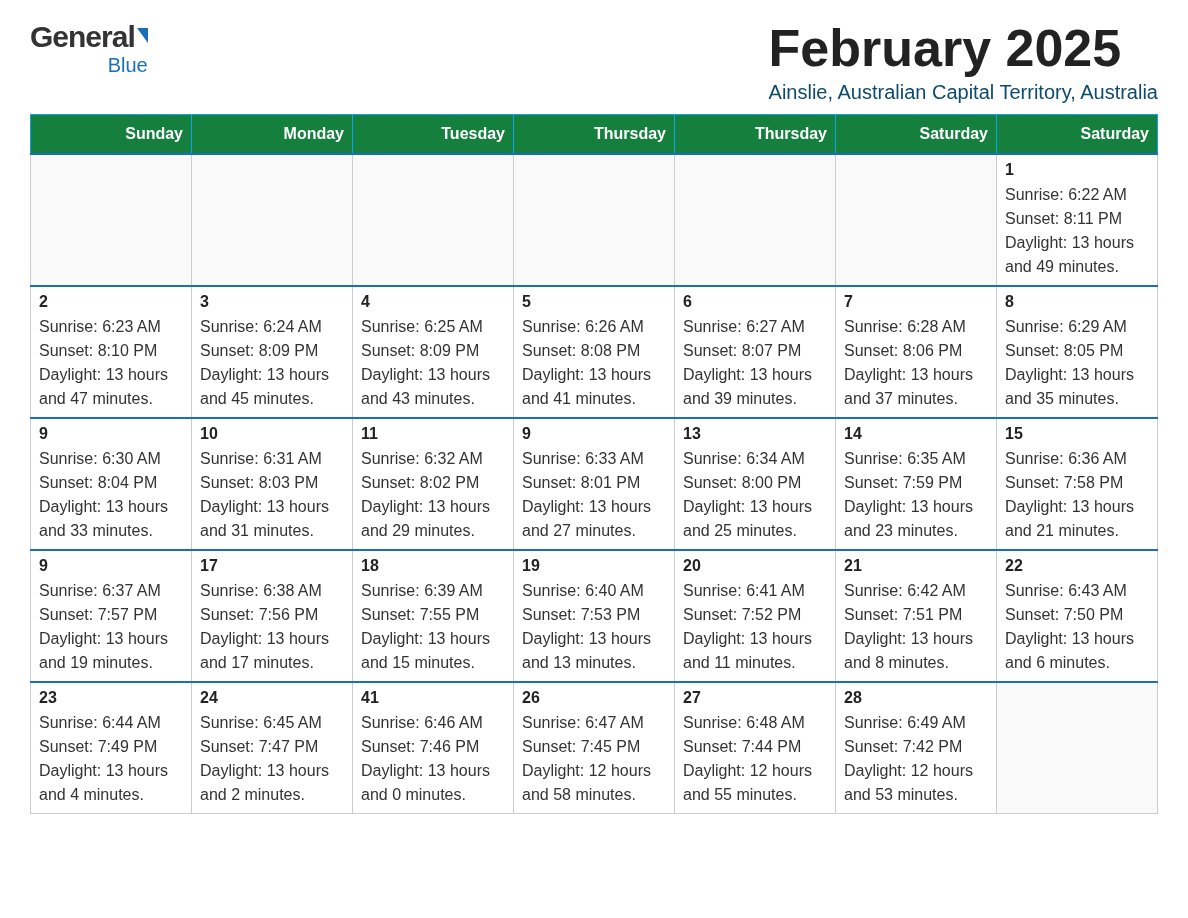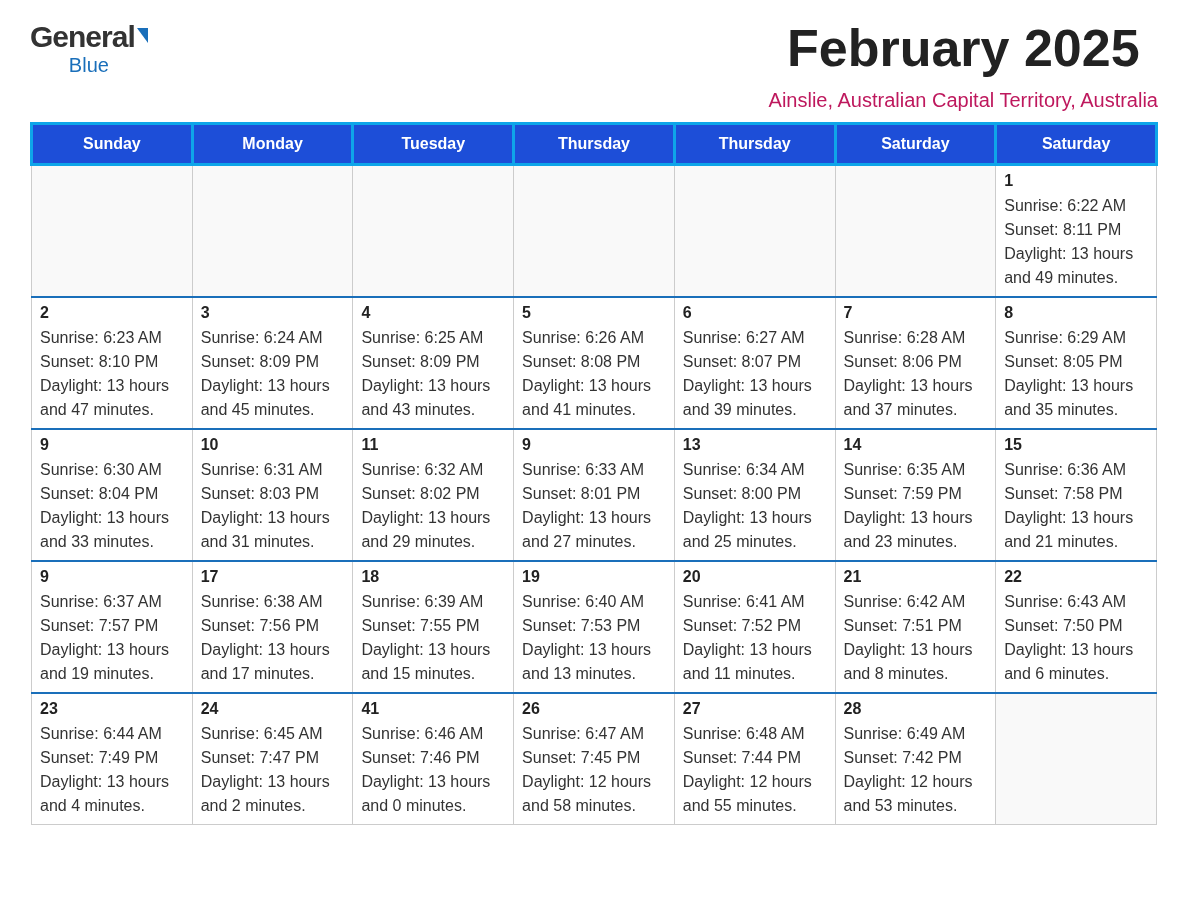--- a/index.html
+++ b/index.html
@@ -12,49 +12,49 @@
     }
     .header {
       display: flex;
       justify-content: space-between;
       align-items: flex-start;
       margin-bottom: 10px;
     }
     .logo {
       display: flex;
       flex-direction: column;
-      align-items: center;
+      align-items: flex-end;
     }
     .title-block {
-      text-align: center;
+      text-align: left;
     }
     .month-title {
       font-size: 52px;
       font-weight: bold;
       color: #222;
       line-height: 1.1;
     }
     .subtitle {
       font-size: 20px;
-      color: #be185d;
-      margin-top: 12px;
+      color: #0c4a6e;
+      margin-top: 4px;
     }
     .calendar {
       width: 100%;
       border-collapse: collapse;
       margin-top: 10px;
     }
     .calendar th {
-      background-color: #1d4ed8;
+      background-color: #15803d;
       color: #fff;
       font-size: 16px;
       font-weight: bold;
       padding: 10px 8px;
-      text-align: center;
-      border: 3px solid #0ea5e9;
+      text-align: right;
+      border: 1px solid #0ea5e9;
     }
     .calendar td {
       border: 1px solid #ccc;
       vertical-align: top;
       padding: 6px 8px;
       width: 14.28%;
       min-height: 110px;
       height: 120px;
     }
     .calendar tr:first-child td {

